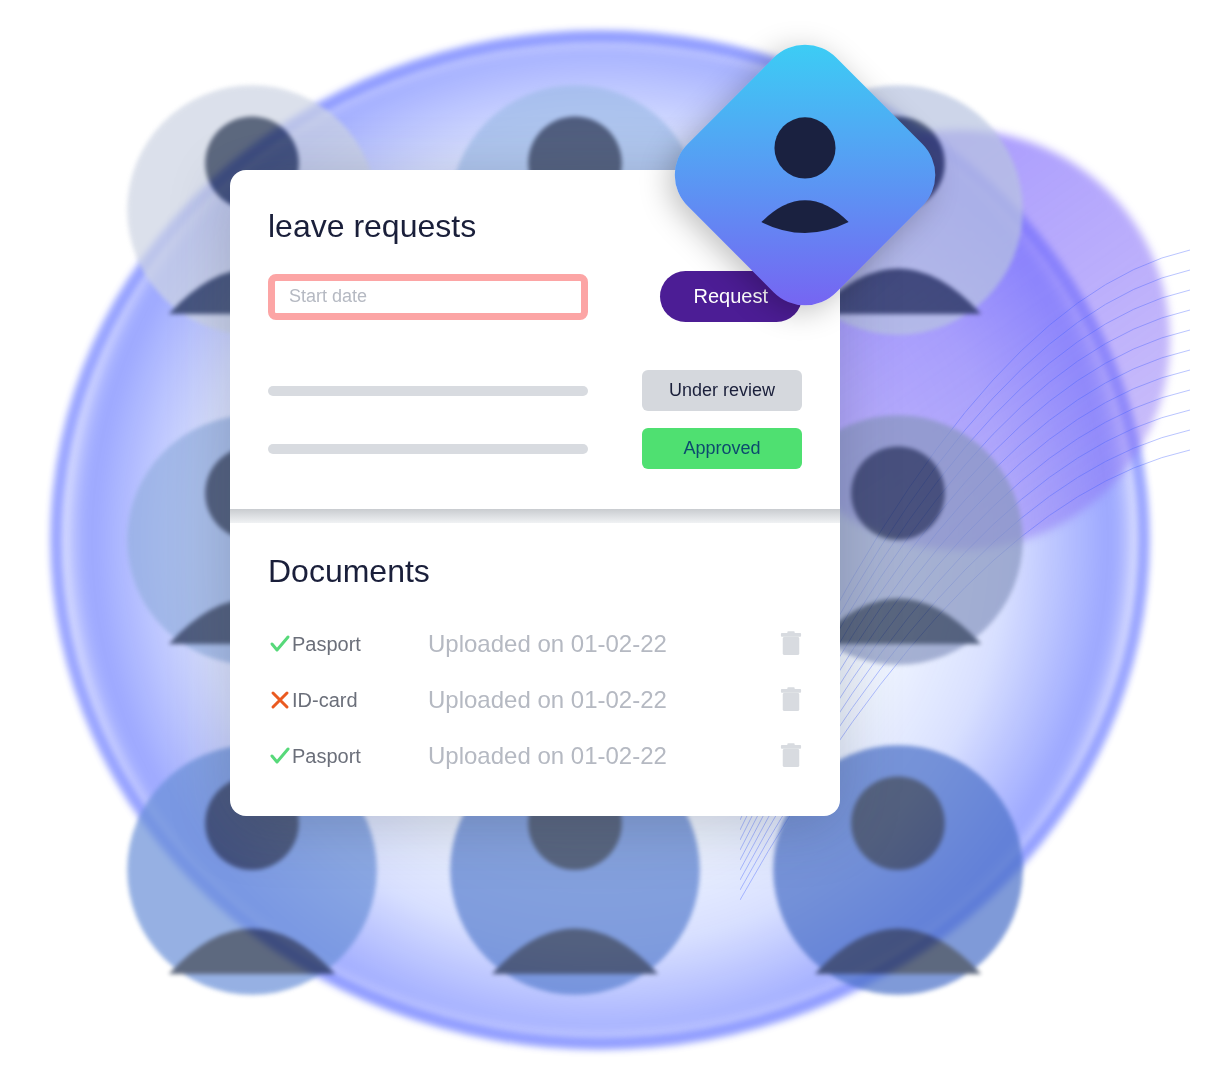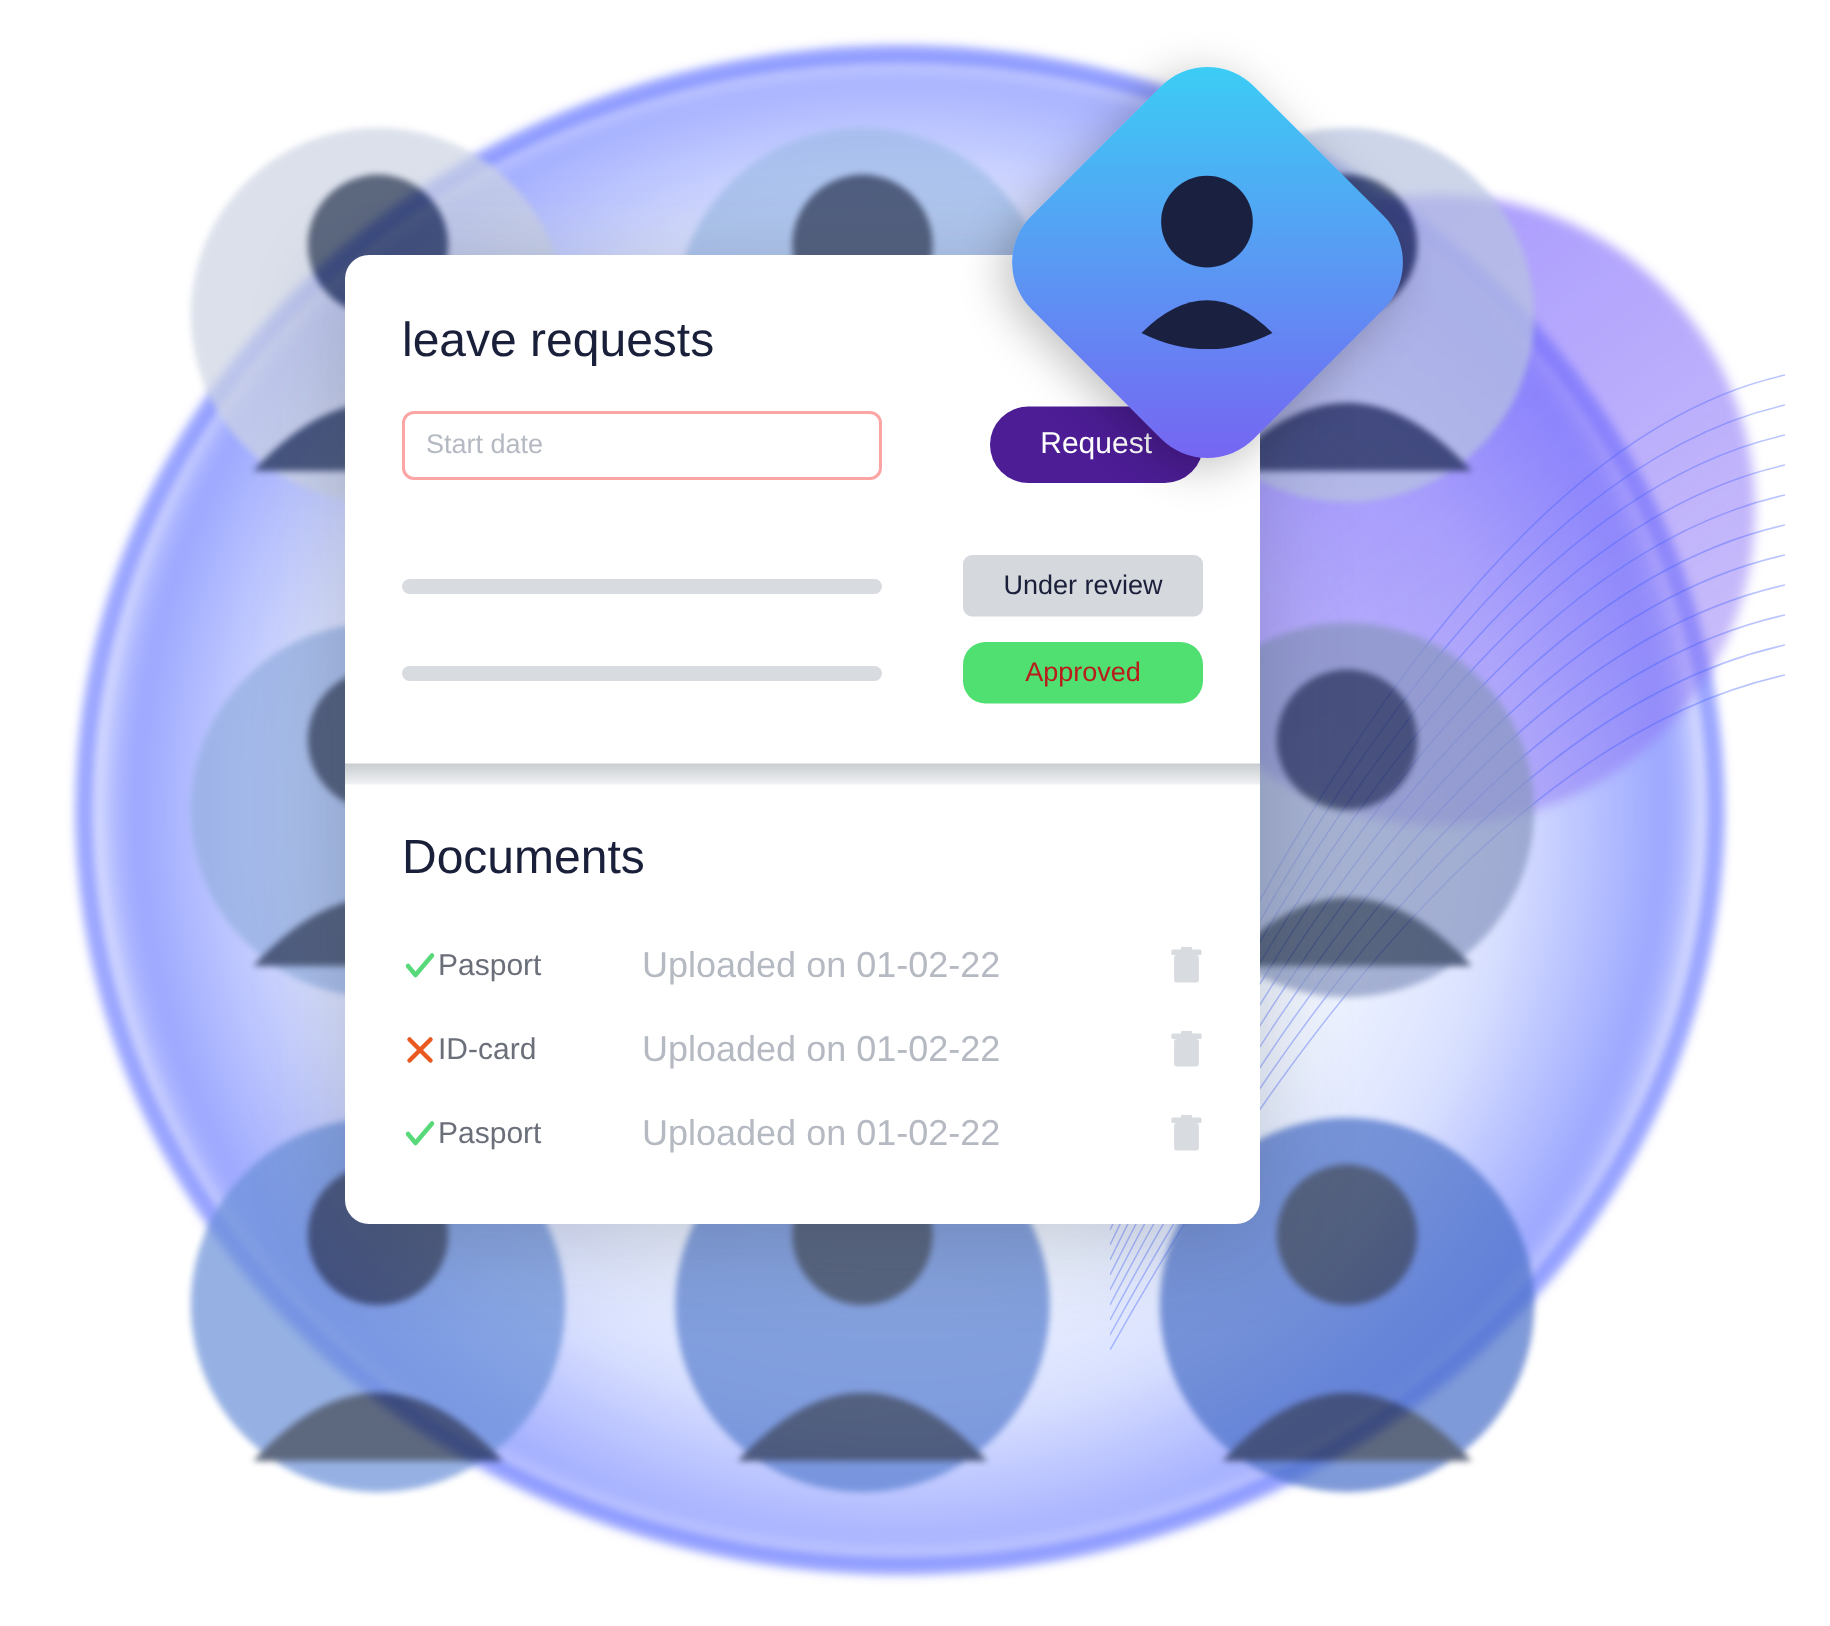--- a/index.html
+++ b/index.html
@@ -119,21 +119,21 @@
     }
     .fields {
       display: flex;
       flex-direction: column;
       gap: 12px;
       width: 320px;
     }
     .input {
       width: 100%;
       height: 46px;
-      border: 2px solid #fca5a5;
+      border: 7px solid #fca5a5;
       border-radius: 8px;
       background: white;
       padding: 0 14px;
       display: flex;
       align-items: center;
       justify-content: space-between;
       color: #b5b9c2;
       font-size: 18px;
     }
     .dropdown-caret {
@@ -173,21 +173,21 @@
     }
     .status-chip {
       padding: 10px 22px;
       border-radius: 6px;
       font-size: 18px;
       font-weight: 500;
       text-align: center;
       min-width: 160px;
     }
     .chip-review { background: #d5d8dd; color: #1a1f3a; }
-    .chip-approved { background: #4fe071; color: #b91c1c; border-radius: 15px; }
+    .chip-approved { background: #4fe071; color: #0c4a6e; }
     .divider {
       height: 14px;
       margin: 40px -38px 30px -38px;
       background: linear-gradient(180deg, #c9ccd0, #f0f2f4);
     }
     .doc-row {
       display: flex;
       align-items: center;
       padding: 14px 0;
     }

